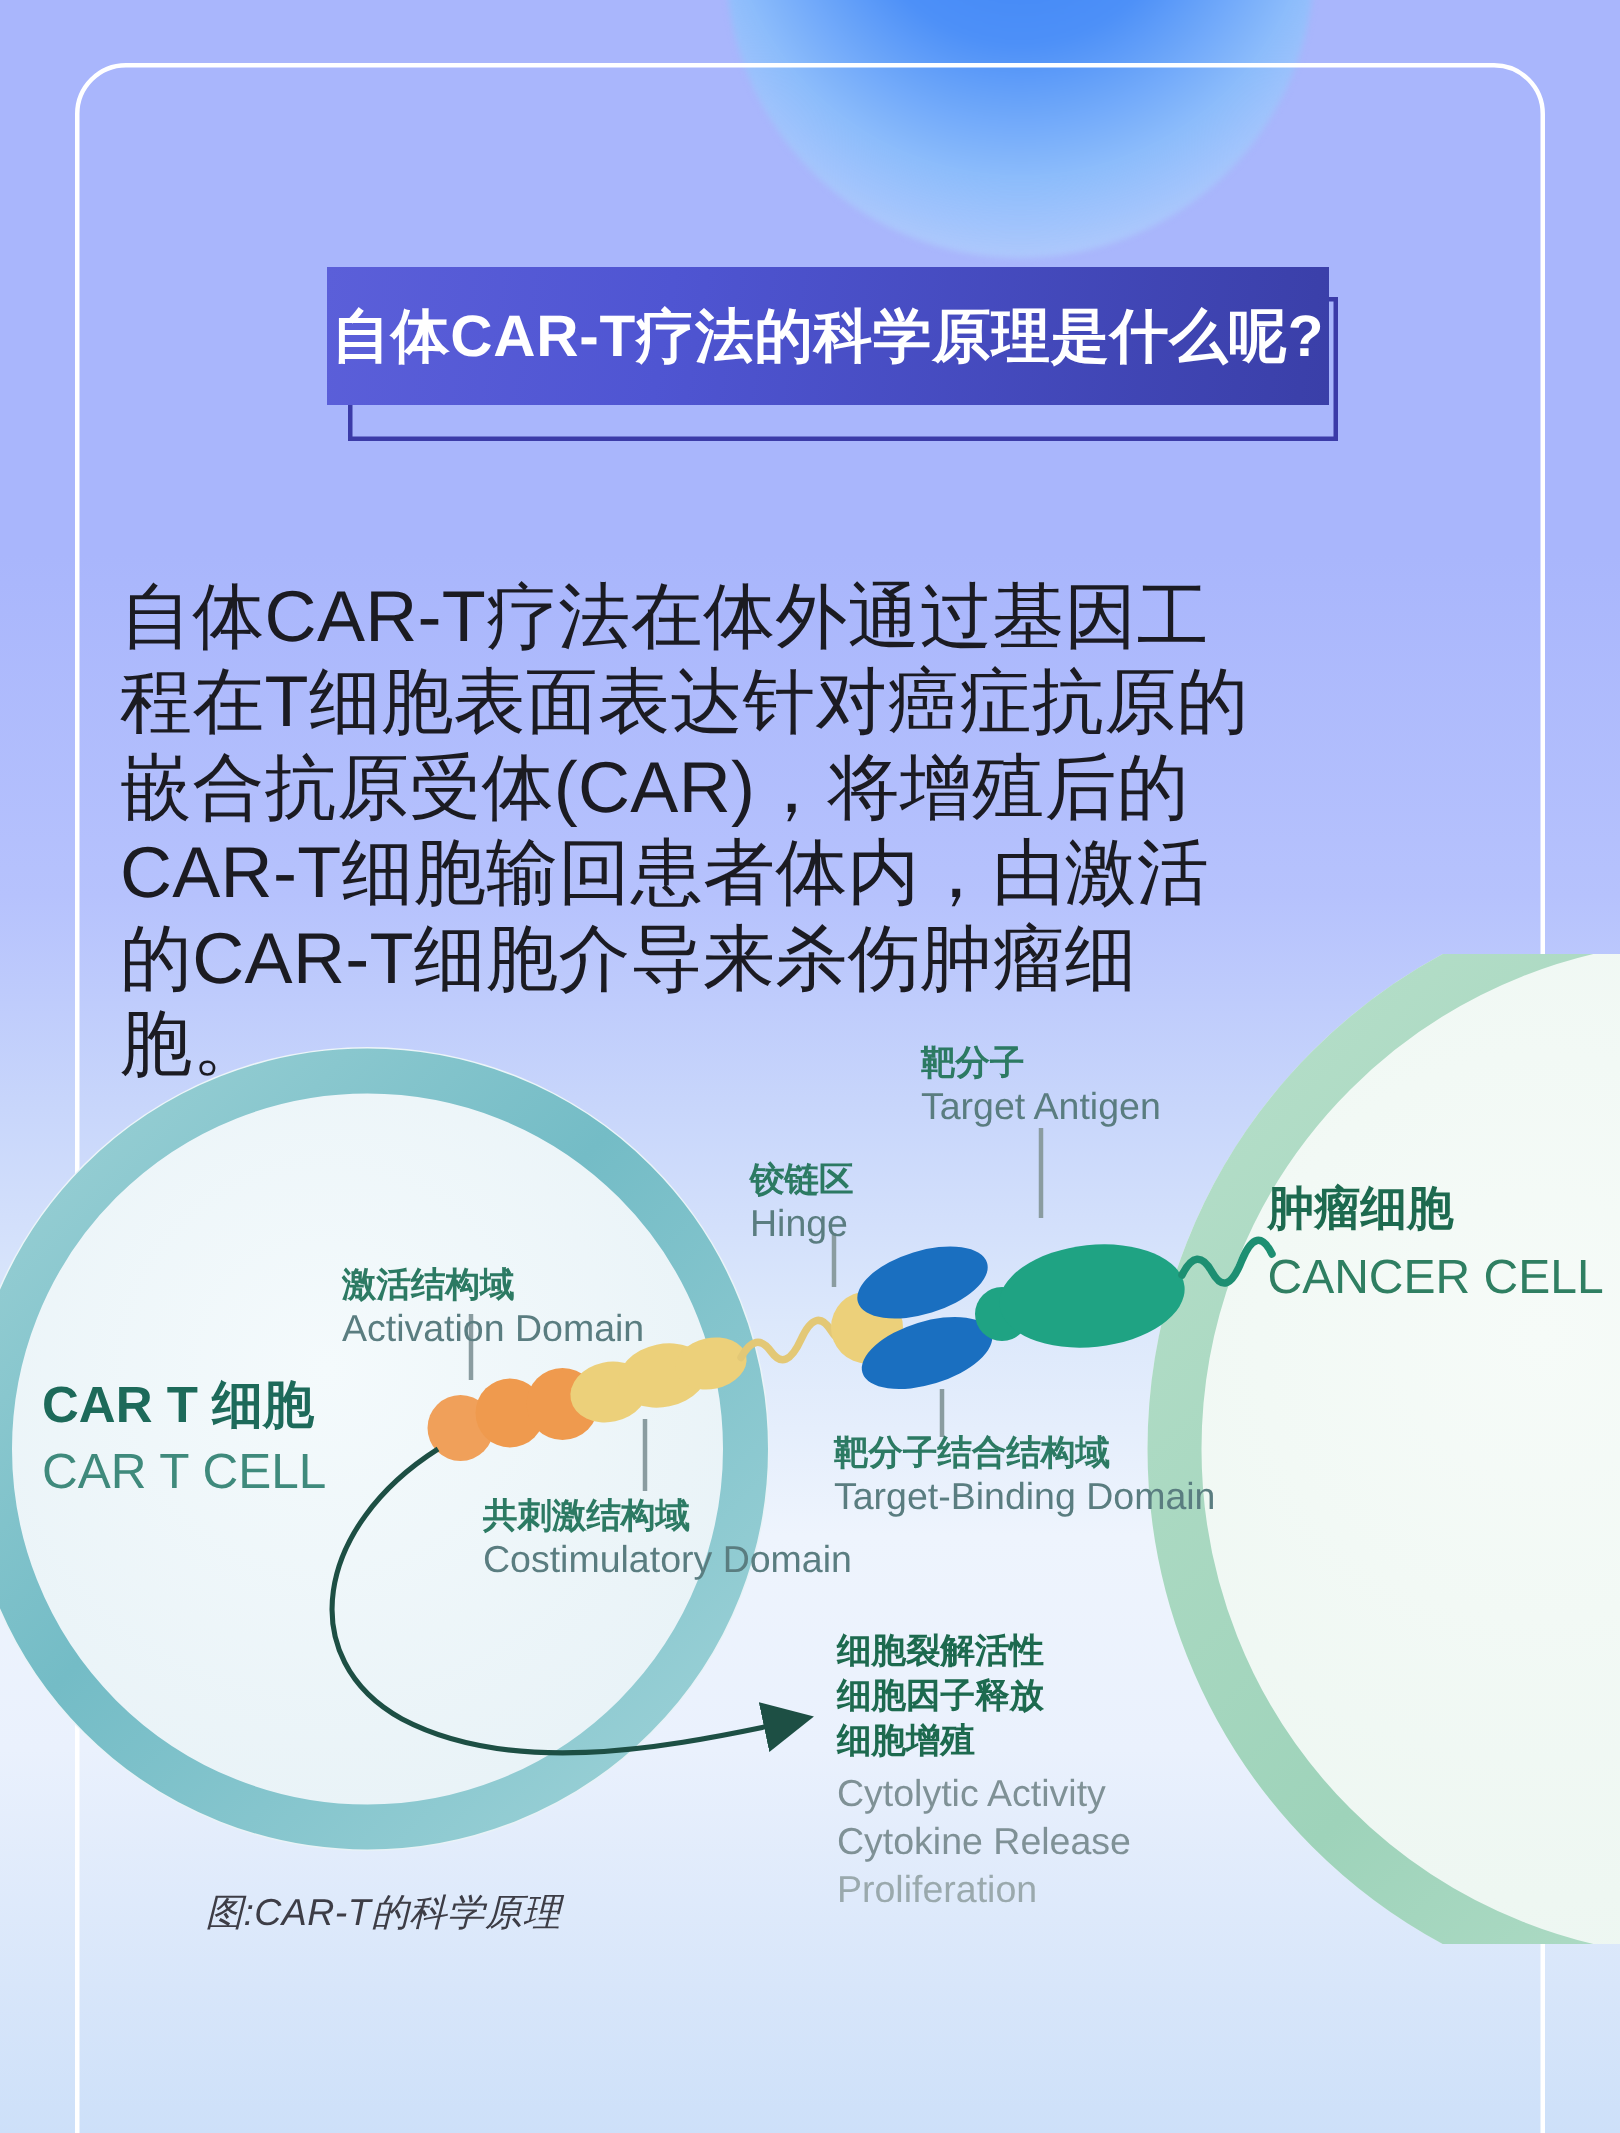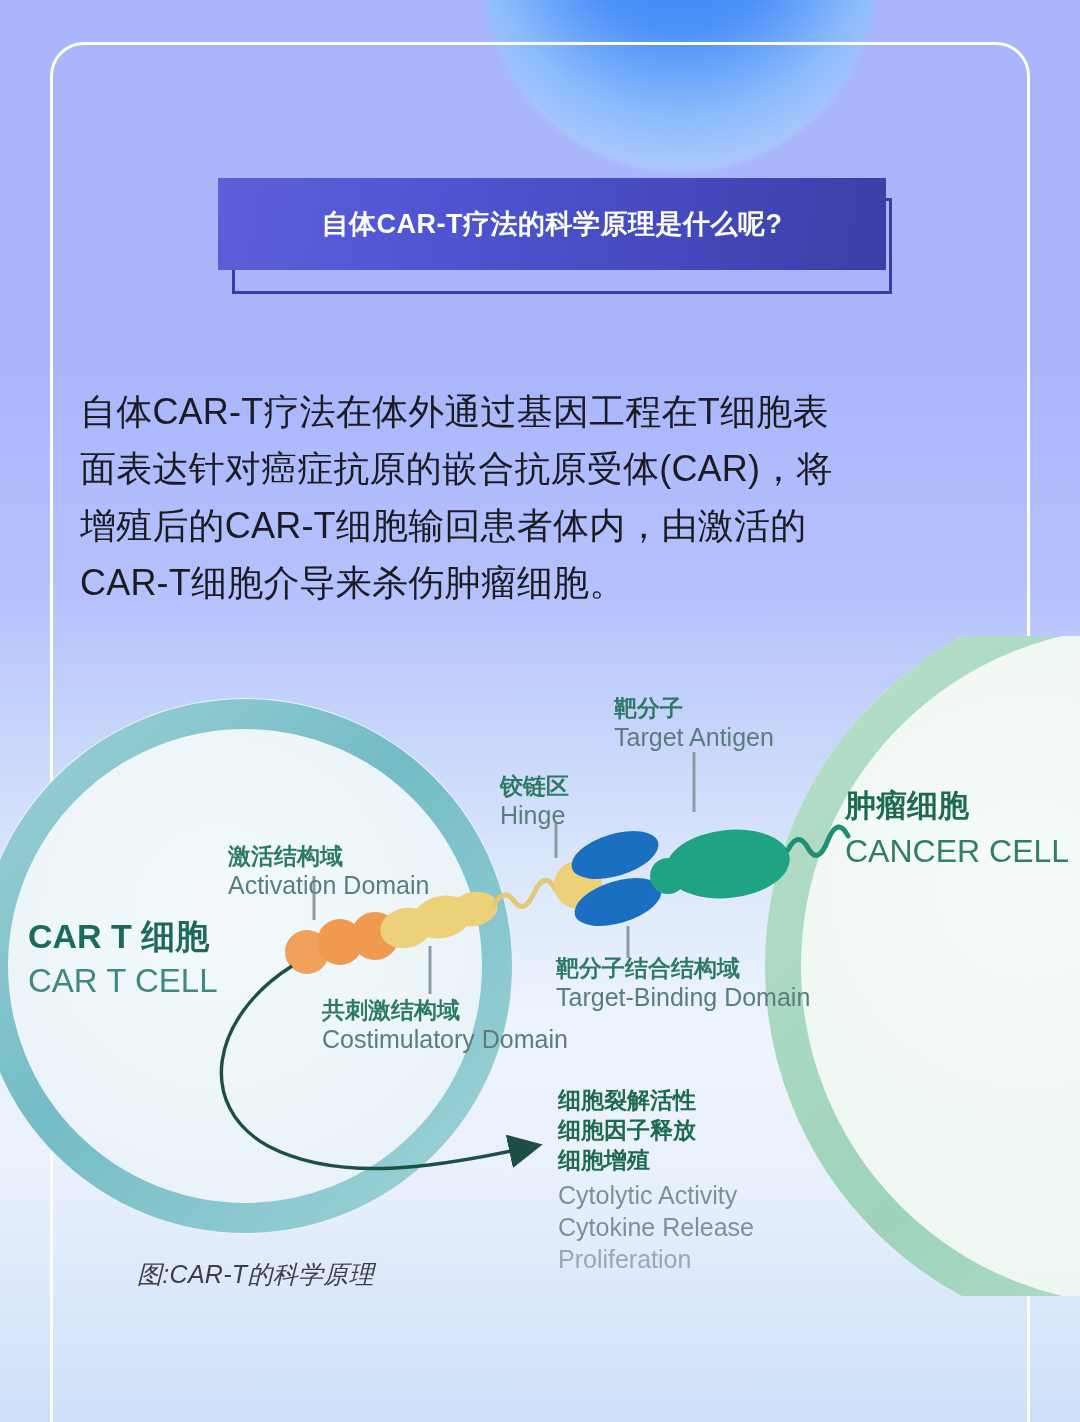--- a/index.html
+++ b/index.html
@@ -75,34 +75,34 @@
     top: 0px;
     width: 668px;
     height: 92px;
     background: linear-gradient(100deg, #5b5fd9 0%, #4f55d2 34%, #3a3fa8 100%);
     display: flex;
     align-items: center;
     justify-content: center;
   }
   #title-text {
     color: #ffffff;
-    font-size: 27px;
+    font-size: 39px;
     font-weight: bold;
     letter-spacing: 0.5px;
     white-space: nowrap;
   }
 
   
   #body-copy {
     position: absolute;
     left: 80px;
     top: 383px;
     width: 760px;
     color: #1b1b22;
-    font-size: 36px;
+    font-size: 48px;
     line-height: 57px;
     font-weight: 500;
     letter-spacing: 0.2px;
   }
 
   
   #diagram {
     position: absolute;
     left: 0px;
     top: 636px;

